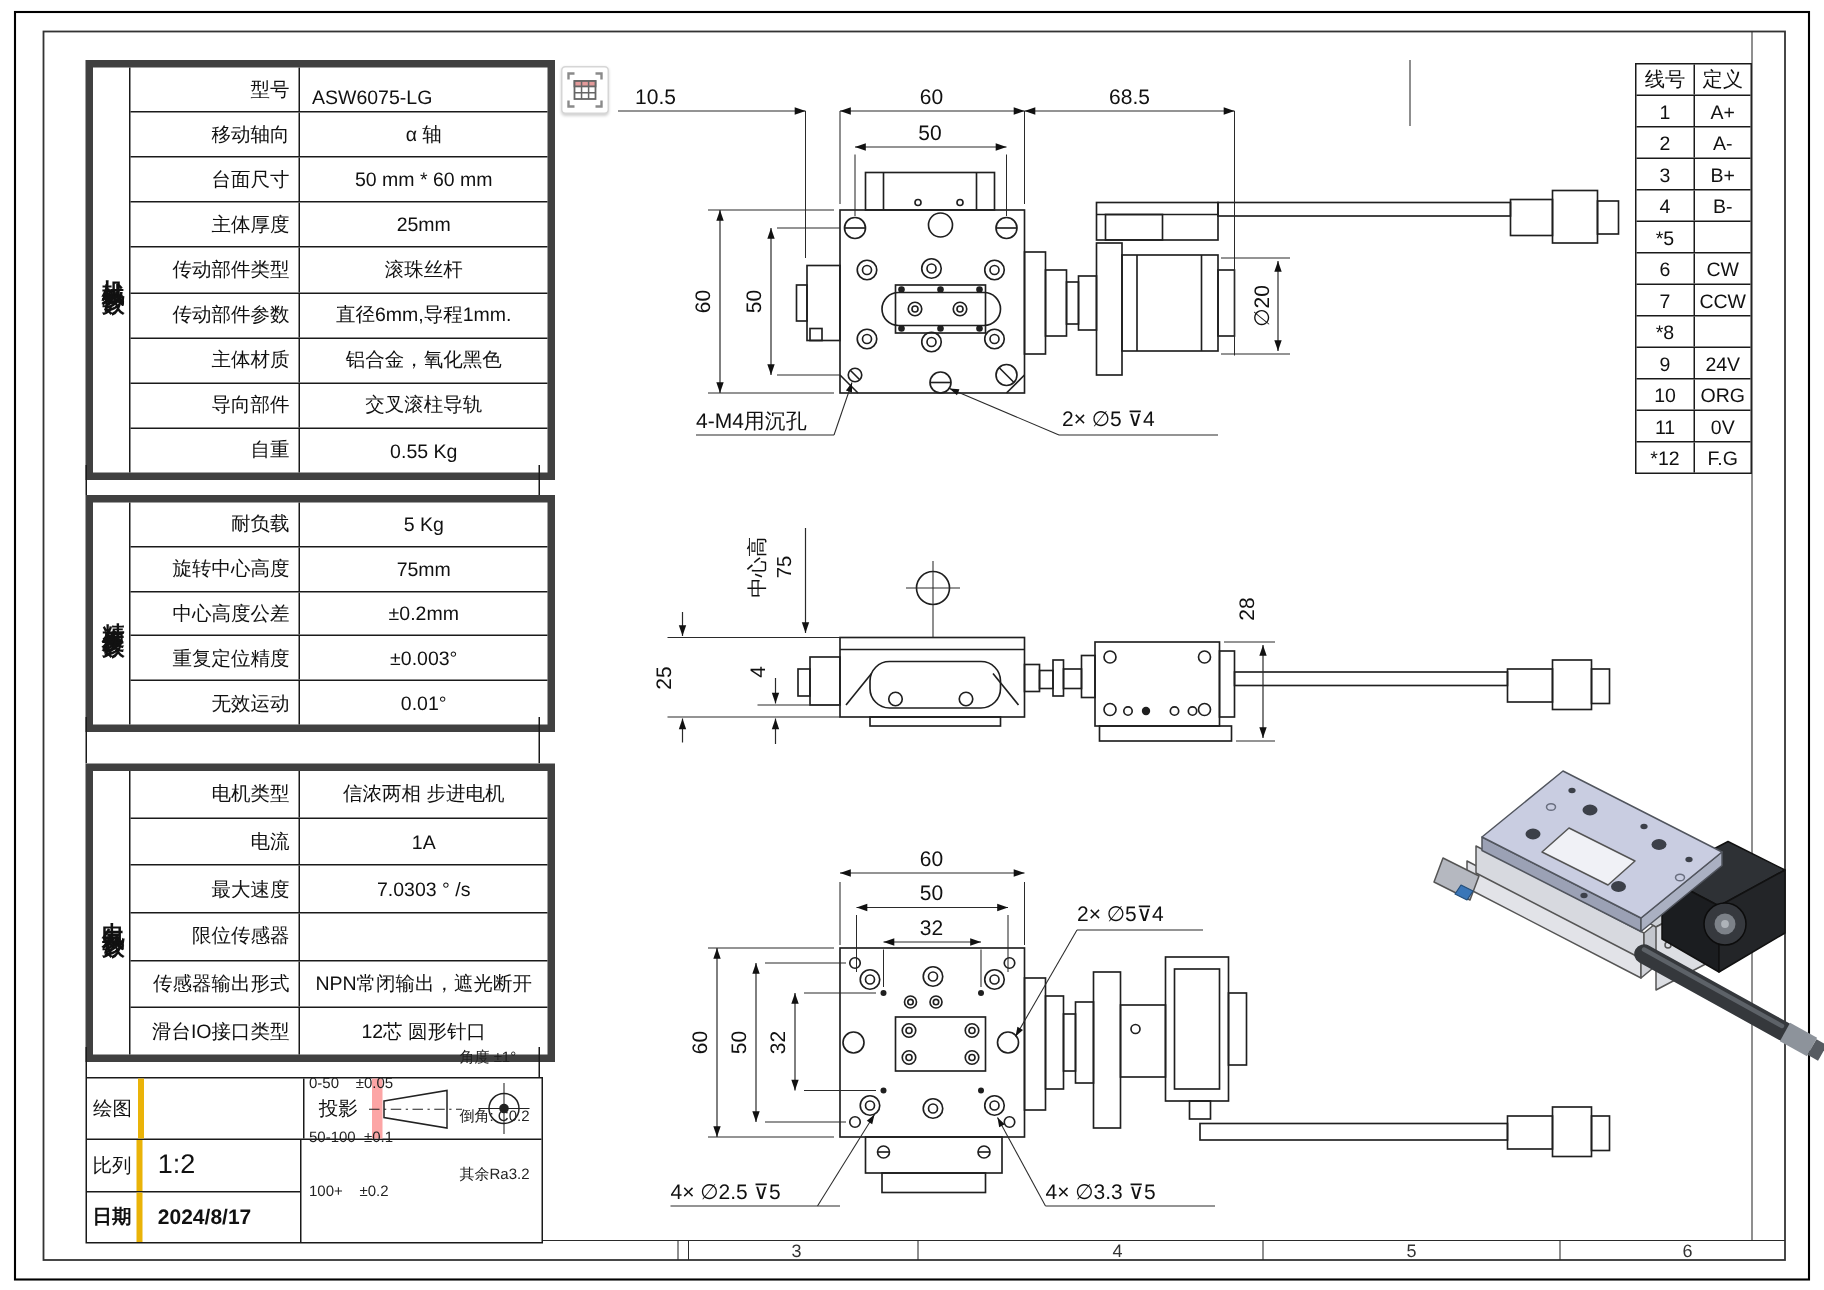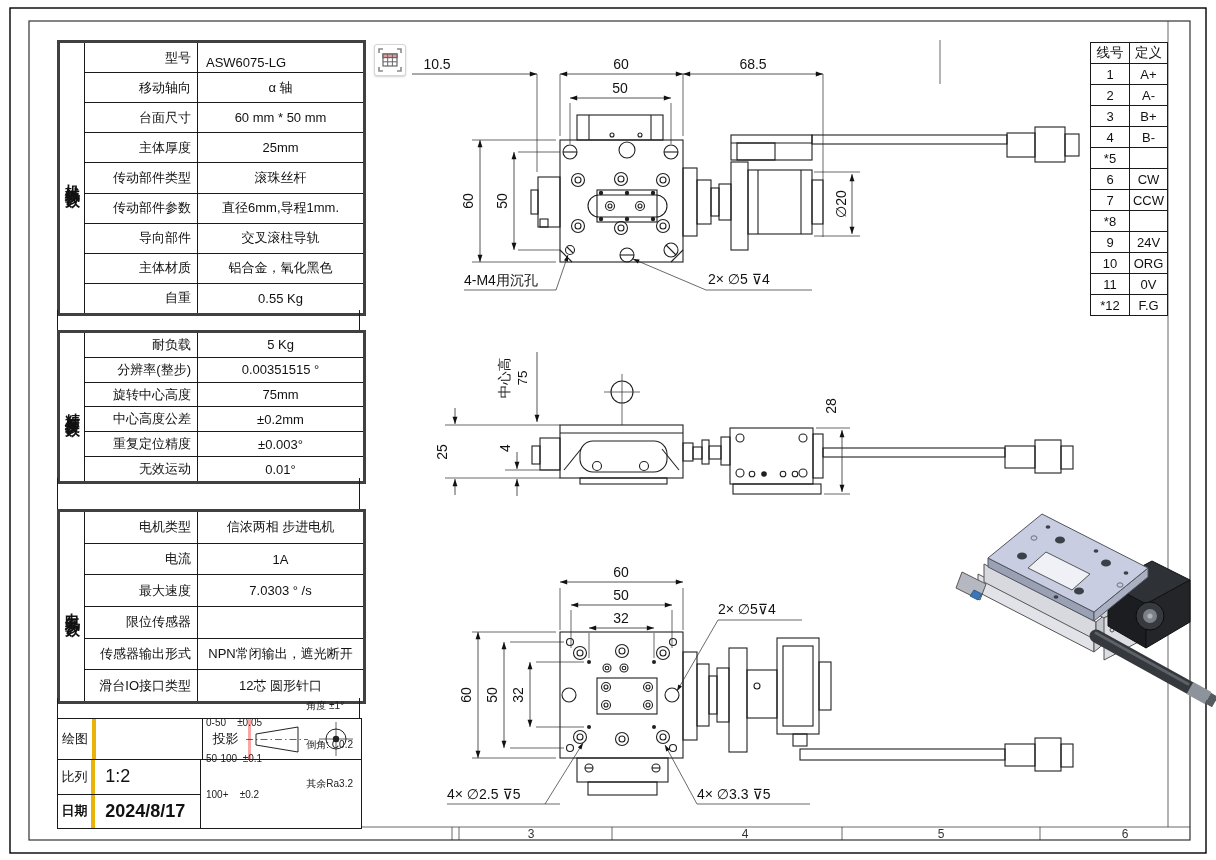--- a/index.html
+++ b/index.html
@@ -1,20 +1,20 @@
 <!DOCTYPE html>
 <html><head>
 <meta charset="utf-8">
 <style>
   html,body{margin:0;padding:0;background:#fff;}
   body{width:1216px;height:860px;position:relative;overflow:hidden;
        font-family:"Liberation Sans","DejaVu Sans",sans-serif;color:#111;}
   
   .spec-table{position:absolute;left:57px;width:303px;display:flex;
-              border:3px solid #404040;background:#fff;font-size:13px;}
+              border:5px solid #404040;background:#fff;font-size:13px;}
   .group-cell{width:24px;border-right:1px solid #1a1a1a;display:flex;align-items:center;
               justify-content:center;writing-mode:vertical-rl;text-orientation:upright;
               font-weight:bold;font-size:15px;letter-spacing:3px;}
   .rows{flex:1;display:flex;flex-direction:column;}
   .srow{flex:1;display:flex;border-top:1px solid #1a1a1a;min-height:0;}
   .srow:first-child{border-top:none;}
   .lbl{width:113px;border-right:1px solid #1a1a1a;display:flex;align-items:center;
        justify-content:flex-end;padding-right:6px;box-sizing:border-box;}
   .val{flex:1;display:flex;align-items:center;justify-content:center;text-align:center;
        white-space:pre;}
@@ -22,21 +22,21 @@
            border-right:1px solid #1a1a1a;box-sizing:border-box;}
   
   .tblock{position:absolute;left:57px;top:718px;width:303px;height:109px;
           border:1px solid #1a1a1a;font-size:13px;display:flex;flex-direction:column;box-sizing:content-box;}
   .tb-row1{height:40px;display:flex;border-bottom:1px solid #1a1a1a;}
   .tb-row2{flex:1;display:flex;}
   .tb-lbl{width:34px;border-right:4px solid #eab308;display:flex;align-items:center;
           justify-content:center;}
   .tb-val{width:107px;border-right:1px solid #1a1a1a;display:flex;align-items:center;
           padding-left:10px;box-sizing:border-box;}
-  .tb-proj-lbl{width:45px;border-right:3px solid #fca5a5;display:flex;align-items:center;
+  .tb-proj-lbl{width:45px;border-right:7px solid #fca5a5;display:flex;align-items:center;
           justify-content:center;}
   .tb-sym{flex:1;}
   .tb-left{width:142px;display:flex;flex-direction:column;}
   .tb-r{flex:1;display:flex;border-bottom:1px solid #1a1a1a;justify-content:flex-end;}
   .tb-r:last-child{border-bottom:none;font-weight:bold;}
   .tb-tol{flex:1;border-left:1px solid #1a1a1a;position:relative;font-size:10px;color:#222;}
   .tol-col{position:absolute;left:5px;bottom:3px;white-space:pre;line-height:12px;}
   .note-col{position:absolute;right:8px;bottom:12px;white-space:pre;line-height:13px;}
   
   .wire-table{position:absolute;left:1090px;top:42px;width:76px;height:272px;
@@ -68,60 +68,56 @@
     <div class="srow">
         <div class="lbl">型号</div>
         <div class="val" style="justify-content:flex-start;padding-left:8px;margin-top:10px;">ASW6075-LG</div>
       </div>
     <div class="srow">
         <div class="lbl">移动轴向</div>
         <div class="val">α 轴</div>
       </div>
     <div class="srow">
         <div class="lbl">台面尺寸</div>
-        <div class="val">60 mm * 50 mm</div>
+        <div class="val">50 mm * 60 mm</div>
       </div>
     <div class="srow">
         <div class="lbl">主体厚度</div>
         <div class="val">25mm</div>
       </div>
     <div class="srow">
         <div class="lbl">传动部件类型</div>
         <div class="val">滚珠丝杆</div>
       </div>
     <div class="srow">
         <div class="lbl">传动部件参数</div>
         <div class="val">直径6mm,导程1mm.</div>
       </div>
     <div class="srow">
+        <div class="lbl">主体材质</div>
+        <div class="val">铝合金，氧化黑色</div>
+      </div>
+    <div class="srow">
         <div class="lbl">导向部件</div>
         <div class="val">交叉滚柱导轨</div>
-      </div>
-    <div class="srow">
-        <div class="lbl">主体材质</div>
-        <div class="val">铝合金，氧化黑色</div>
       </div>
     <div class="srow">
         <div class="lbl">自重</div>
         <div class="val">0.55 Kg</div>
       </div>
   </div>
 </div>
 <div class="gapband" style="top:310px;height:20px;"></div>
 
 <div class="spec-table" style="top:330px;height:148px;">
   <div class="group-cell">精度参数</div>
   <div class="rows">
     <div class="srow">
         <div class="lbl">耐负载</div>
         <div class="val">5 Kg</div>
-      </div>
-    <div class="srow">
-        <div class="lbl">分辨率(整步)</div>
-        <div class="val">0.00351515 °</div>
       </div>
     <div class="srow">
         <div class="lbl">旋转中心高度</div>
         <div class="val">75mm</div>
       </div>
     <div class="srow">
         <div class="lbl">中心高度公差</div>
         <div class="val">±0.2mm</div>
       </div>
     <div class="srow">
@@ -174,21 +170,21 @@
     <div class="tb-sym"></div>
   </div>
   <div class="tb-row2">
     <div class="tb-left">
       <div class="tb-r">
         <div class="tb-lbl">比列</div>
         <div class="tb-val" style="font-size:18px;border-right:none;">1:2</div>
       </div>
       <div class="tb-r">
         <div class="tb-lbl">日期</div>
-        <div class="tb-val" style="font-size:18px;border-right:none;">2024/8/17</div>
+        <div class="tb-val" style="font-size:14px;border-right:none;">2024/8/17</div>
       </div>
     </div>
     <div class="tb-tol">
       <div class="tol-col">
         <div>0-50    ±0.05</div>
         <div>50-100  ±0.1</div>
         <div>100+    ±0.2</div>
       </div>
       <div class="note-col">
         <div>角度 ±1°</div>

